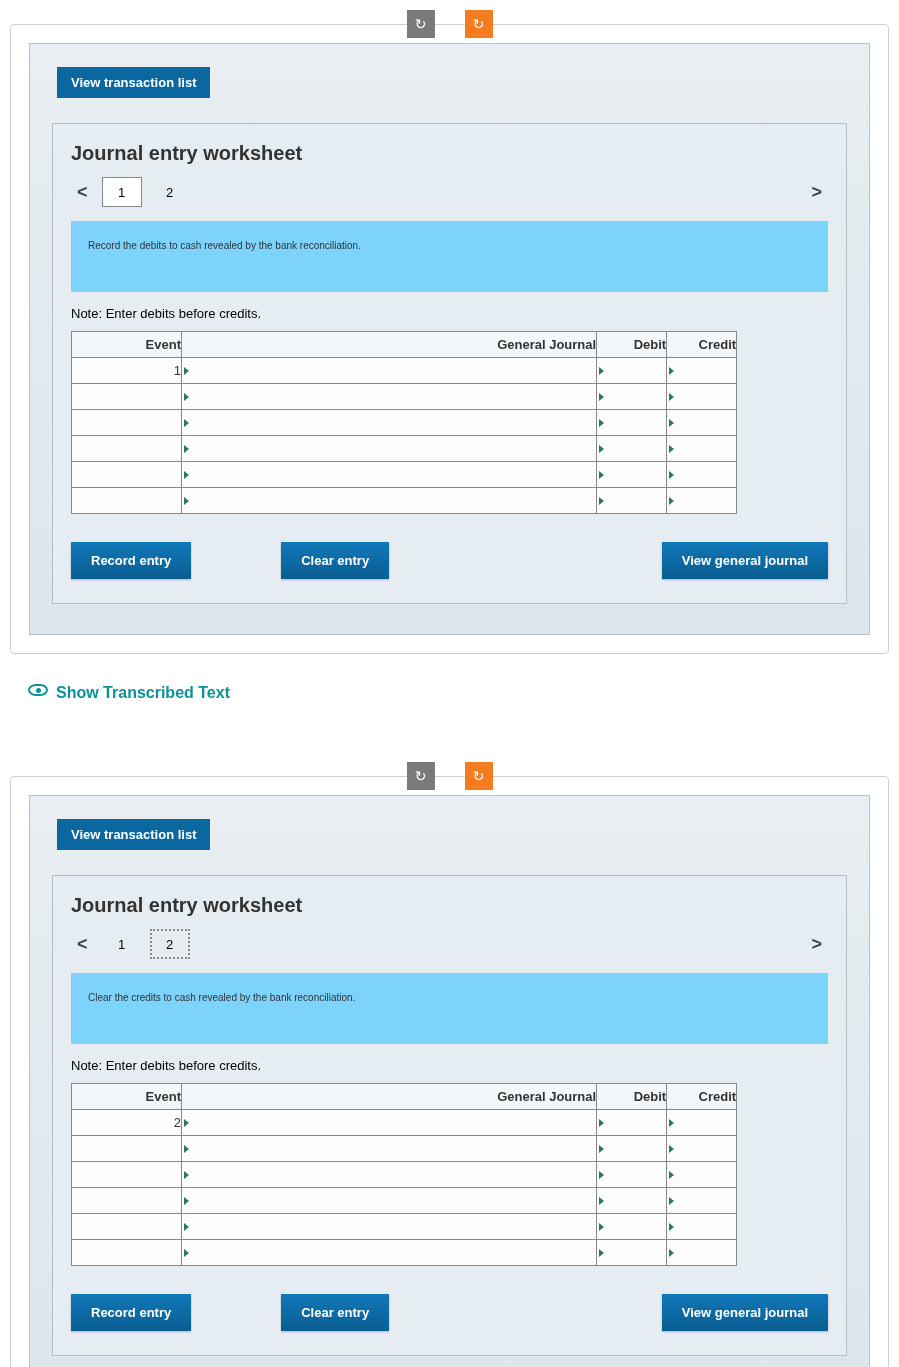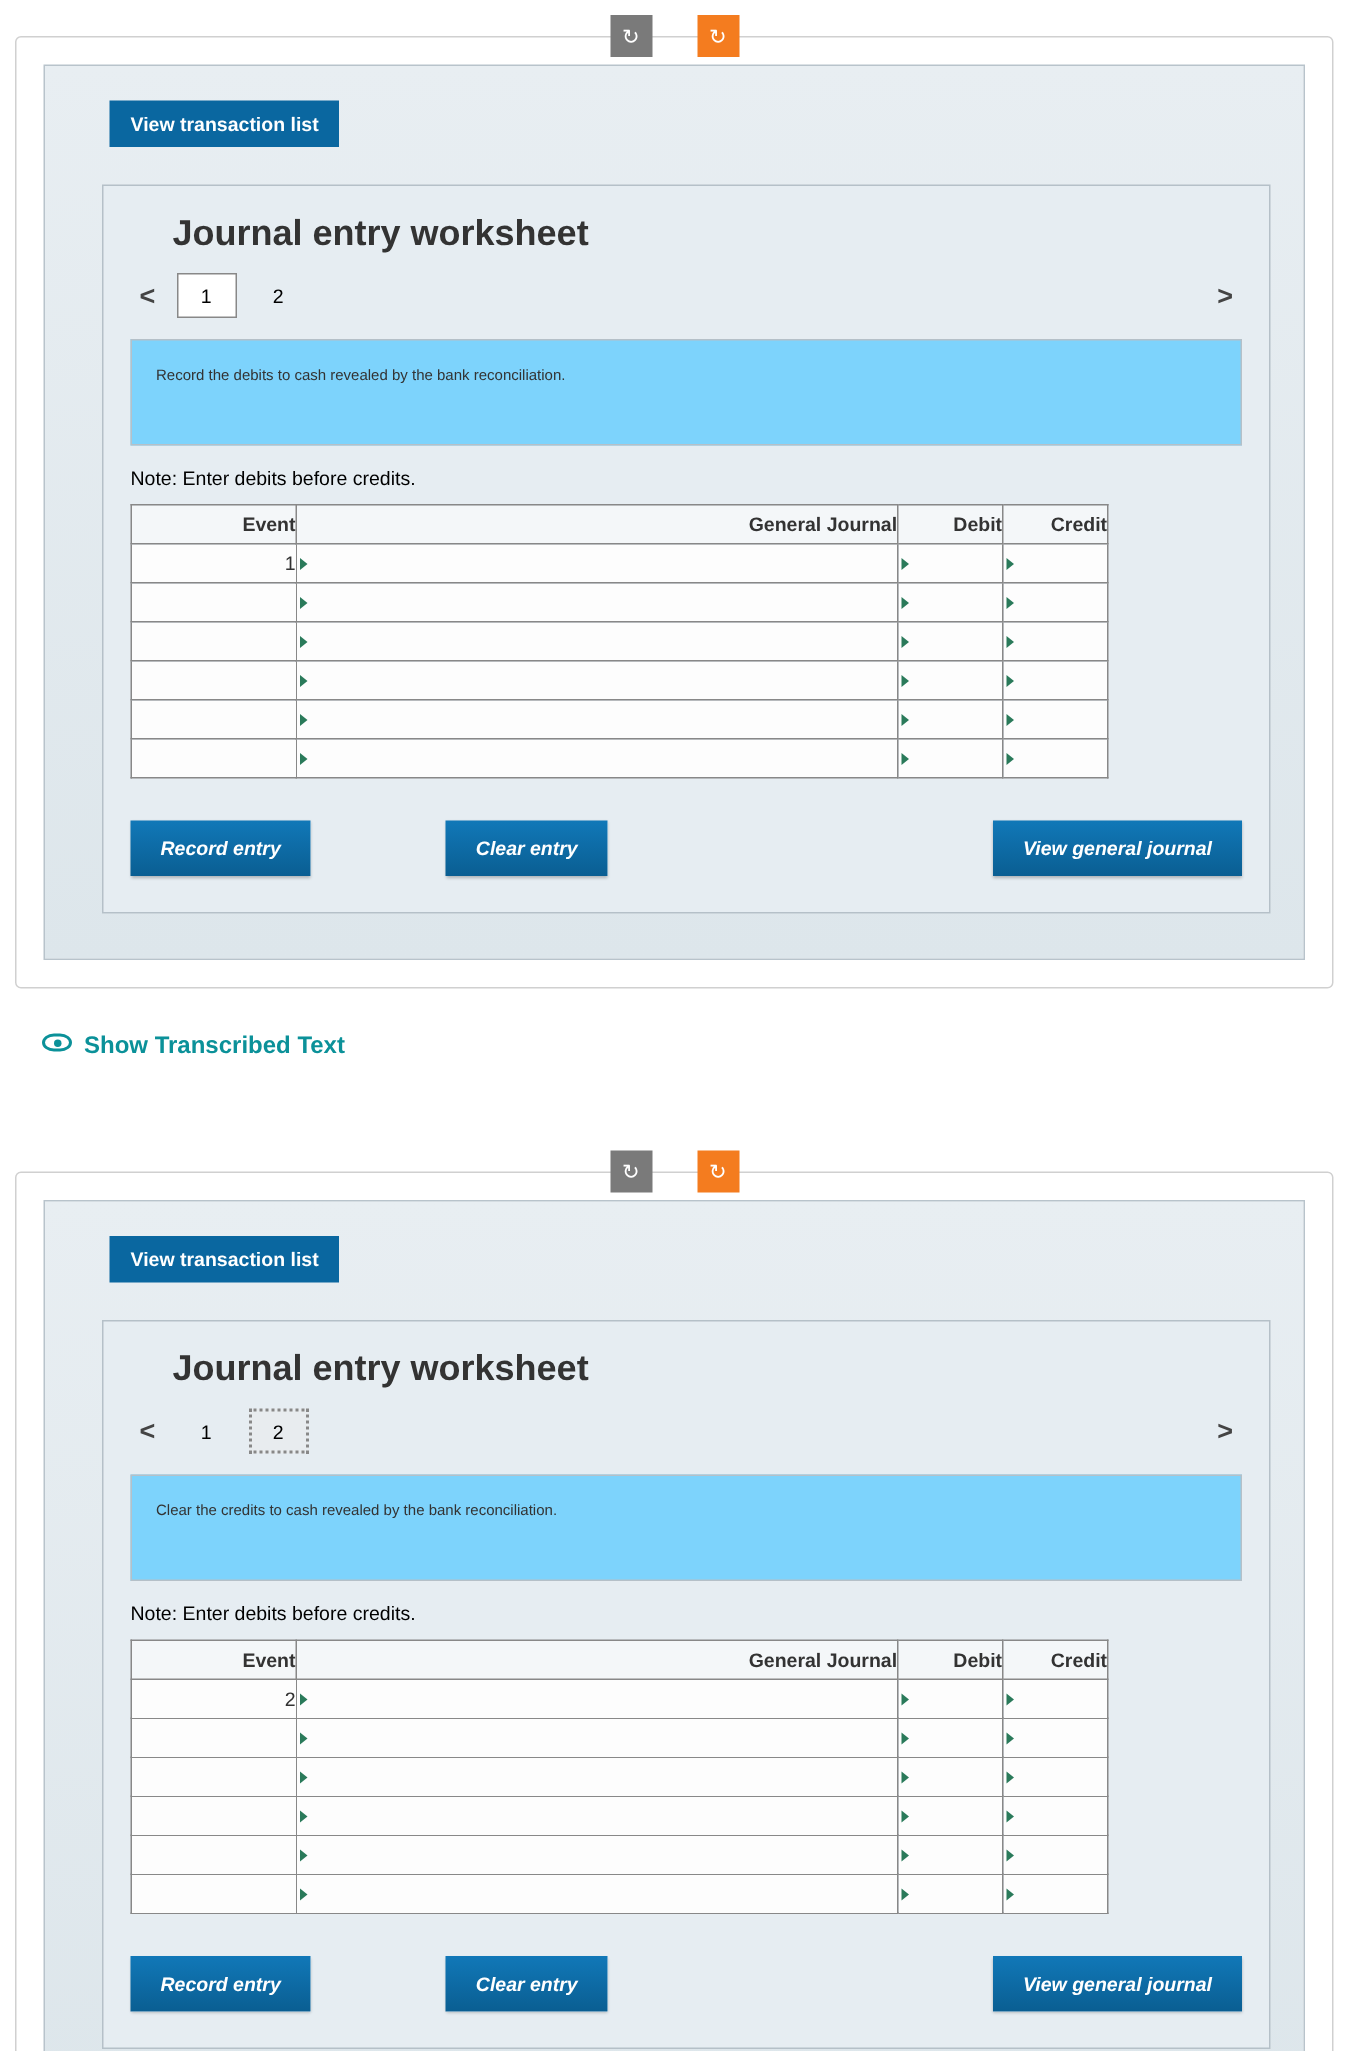--- a/index.html
+++ b/index.html
@@ -33,21 +33,21 @@
       border-radius: 4px;
       padding: 18px;
       margin-top: -14px;
       margin-bottom: 30px;
       position: relative;
       background: #fff;
     }
     .worksheet-panel {
       background: linear-gradient(180deg, #e8eef2 0%, #dde6eb 100%);
       border: 1px solid #b8c3cb;
-      padding: 18px 22px 30px 38px;
+      padding: 18px 22px 30px 22px;
       position: relative;
     }
     .hint-strip {
       background: #a6d2f2;
       color: #7a3a3a;
       font-size: 13px;
       padding: 4px 10px;
       margin: -18px -22px 10px -22px;
       border-bottom: 1px solid #b0c8da;
     }
@@ -62,25 +62,24 @@
       margin-left: 5px;
       cursor: pointer;
     }
     .inner-box {
       background: #e6edf2;
       border: 1px solid #b5c0c8;
       margin-top: 25px;
       padding: 18px 18px 24px 18px;
     }
     .ws-title {
-      font-size: 24px;
+      font-size: 20px;
       font-weight: bold;
       color: #333;
       margin-bottom: 12px;
-      margin-left: 28px;
     }
     .pager-row {
       display: flex;
       align-items: center;
       gap: 8px;
       margin-bottom: 14px;
       justify-content: space-between;
     }
     .pager-left {
       display: flex;
@@ -170,21 +169,20 @@
     }
     .action-btn {
       background: linear-gradient(180deg, #1178b8 0%, #0a5e92 100%);
       color: #fff;
       font-size: 13px;
       font-weight: bold;
       padding: 11px 20px;
       border: none;
       cursor: pointer;
       box-shadow: 0 1px 2px rgba(0,0,0,0.25);
-      font-style: italic;
     }
     .show-transcribed {
       color: #0b9199;
       font-weight: bold;
       font-size: 16px;
       display: flex;
       align-items: flex-start;
       gap: 8px;
       margin: 14px 0 60px 18px;
       cursor: pointer;

